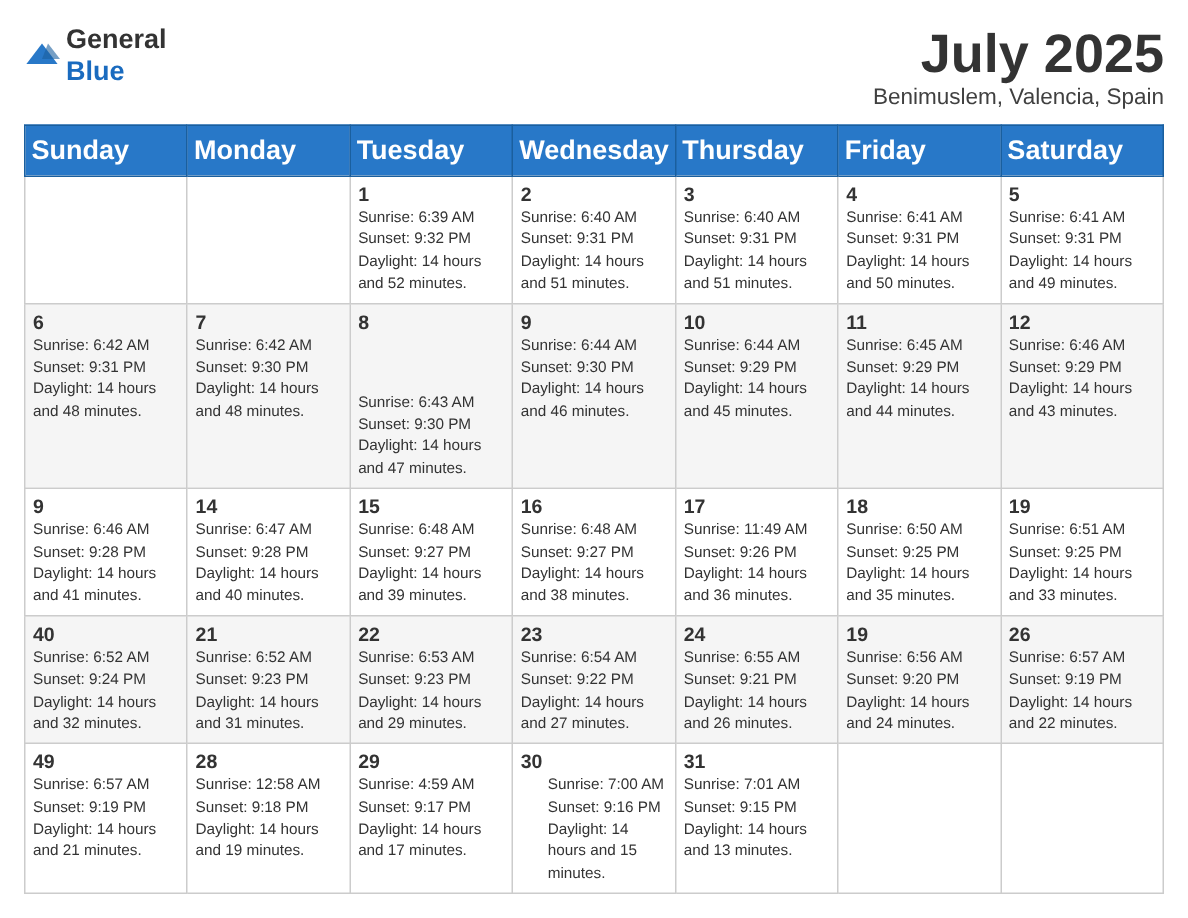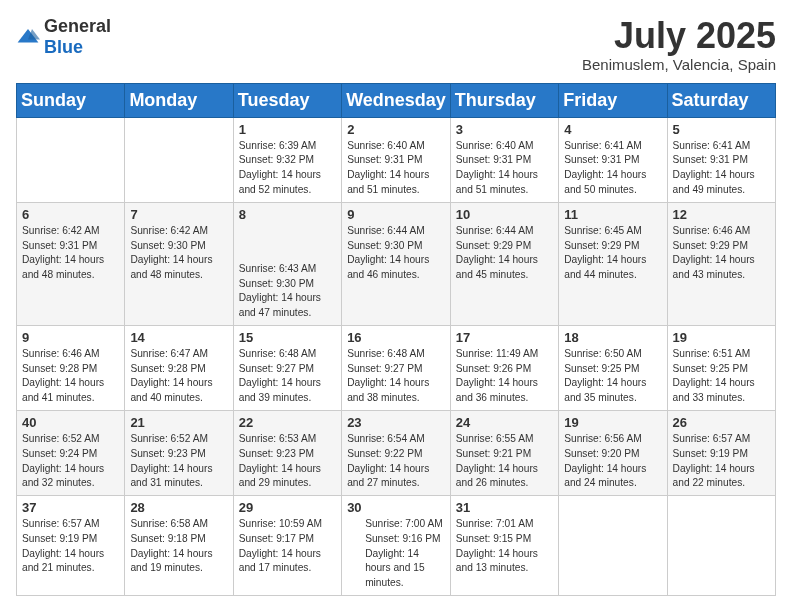--- a/index.html
+++ b/index.html
@@ -285,34 +285,34 @@
         </td>
         <td>
           <span class="day-number">26</span>
           <div class="cell-content" style="white-space: pre-line;">Sunrise: 6:57 AM
 Sunset: 9:19 PM
 Daylight: 14 hours and 22 minutes.</div>
         </td>
       </tr>
       <tr>
         <td>
-          <span class="day-number">37</span>
+          <span class="day-number">49</span>
           <div class="cell-content" style="white-space: pre-line;">Sunrise: 6:57 AM
 Sunset: 9:19 PM
 Daylight: 14 hours and 21 minutes.</div>
         </td>
         <td>
           <span class="day-number">28</span>
-          <div class="cell-content" style="white-space: pre-line;">Sunrise: 6:58 AM
+          <div class="cell-content" style="white-space: pre-line;">Sunrise: 12:58 AM
 Sunset: 9:18 PM
 Daylight: 14 hours and 19 minutes.</div>
         </td>
         <td>
           <span class="day-number">29</span>
-          <div class="cell-content" style="white-space: pre-line;">Sunrise: 10:59 AM
+          <div class="cell-content" style="white-space: pre-line;">Sunrise: 4:59 AM
 Sunset: 9:17 PM
 Daylight: 14 hours and 17 minutes.</div>
         </td>
         <td>
           <span class="day-number">30</span>
           <div class="cell-content" style="white-space: pre-line; margin-left: 18px;">Sunrise: 7:00 AM
 Sunset: 9:16 PM
 Daylight: 14 hours and 15 minutes.</div>
         </td>
         <td>

